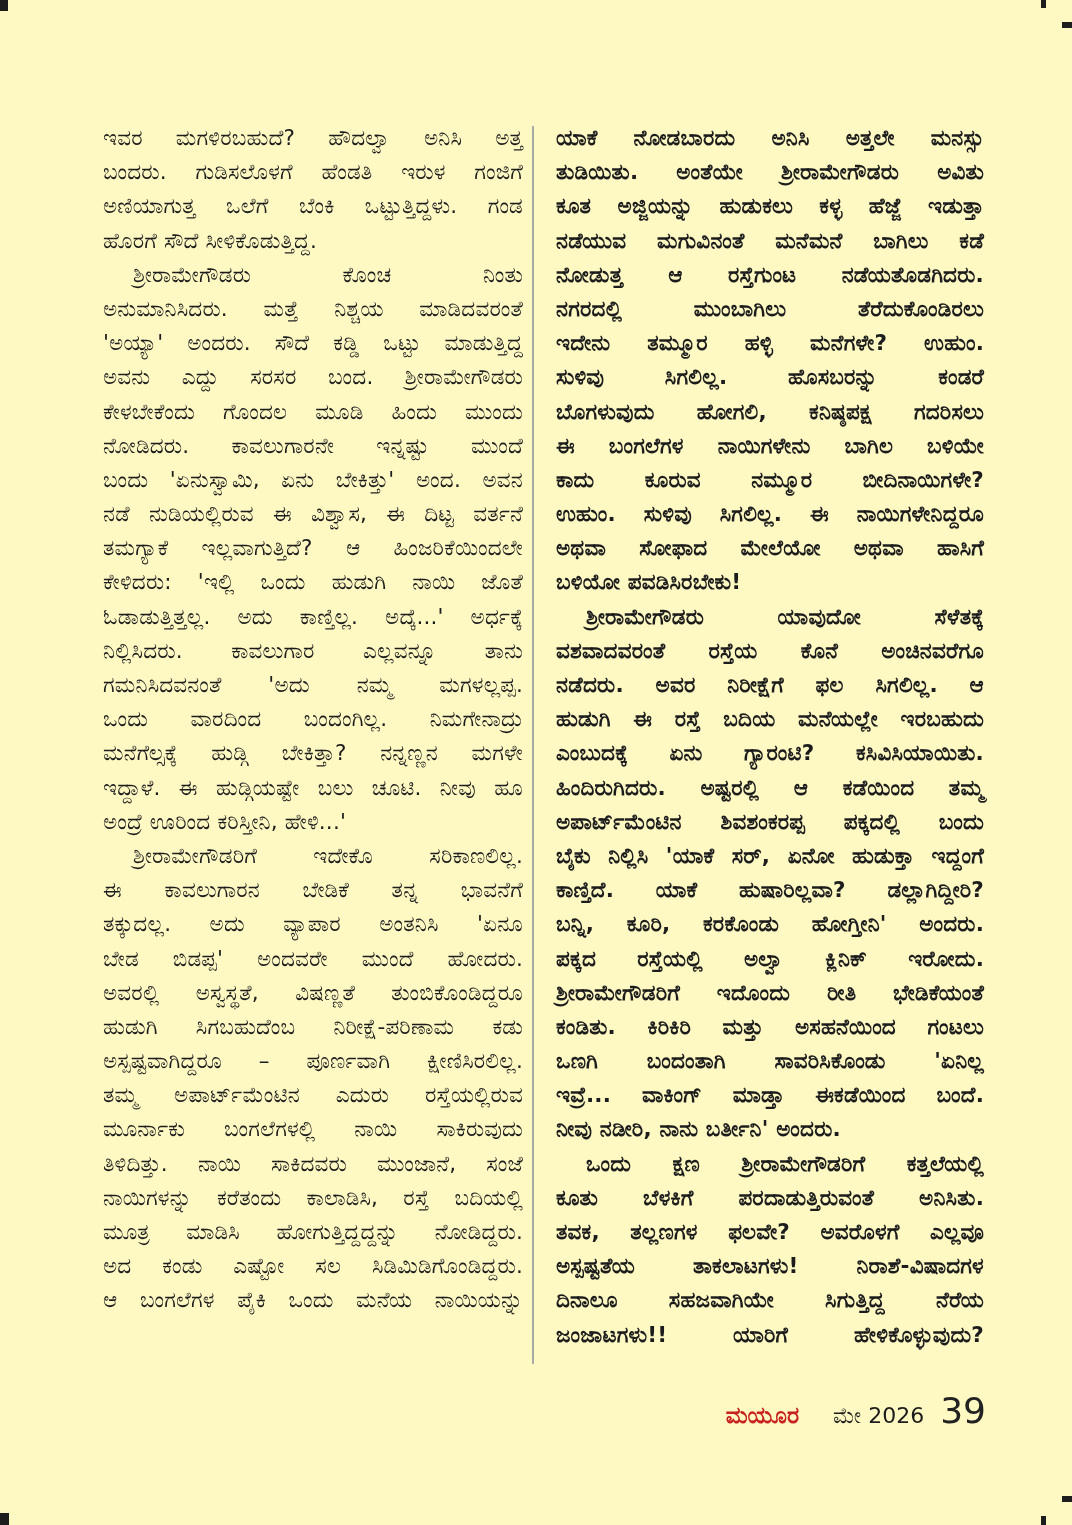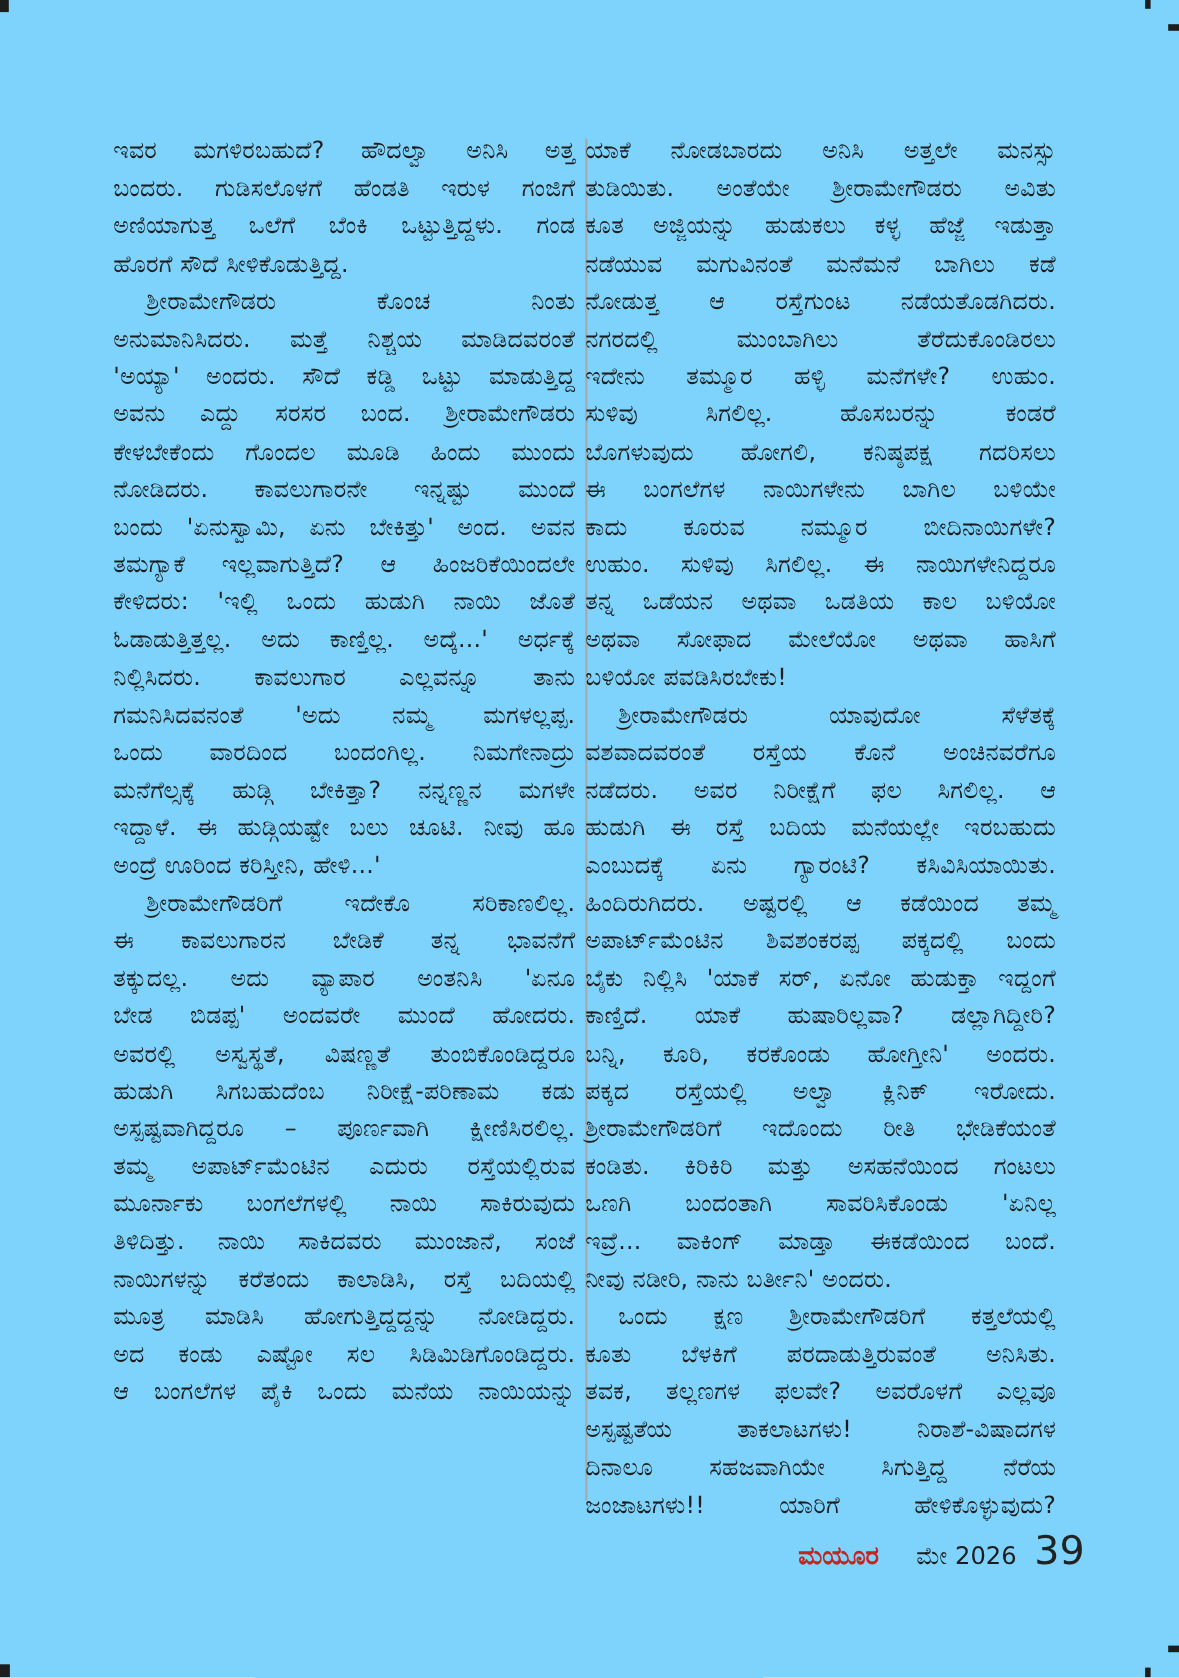--- a/index.html
+++ b/index.html
@@ -13,21 +13,21 @@
     overflow:hidden;
   }
   .column{
     position:absolute;
     top:121px;
     font-size:21.5px;
     line-height:34.2px;
     letter-spacing:0.2px;
   }
   .col-left{left:103px;width:420px;}
-  .col-right{left:532px;width:428px;}
+  .col-right{left:556px;width:428px;font-weight:bold;}
   .para{margin:0;padding:0;}
   .line{
     white-space:nowrap;
     text-align:justify;
     text-align-last:justify;
     height:34.2px;
     overflow:visible;
   }
   .line.indent{padding-left:30px;}
   .line.last{text-align-last:left;}
@@ -65,21 +65,21 @@
   .mark-tl{left:0;top:0;width:8px;height:11px;}
   .mark-tr-tick{left:1041px;top:0;width:5px;height:8px;}
   .mark-tr-dash{left:1062px;top:22px;width:10px;height:6px;}
   .mark-bl{left:0;top:1513px;width:9px;height:12px;}
   .mark-br-dash{left:1062px;top:1496px;width:10px;height:6px;}
   .mark-br-tick{left:1041px;top:1516px;width:5px;height:9px;}
 </style>
 </head>
 <body>
 
-<div class="page" style="background: #7dd3fc; color: rgb(28, 28, 28);">
+<div class="page" style="background: #fef9c3; color: rgb(28, 28, 28);">
 
   <div class="scan-mark mark-tl"></div>
   <div class="scan-mark mark-tr-tick"></div>
   <div class="scan-mark mark-tr-dash"></div>
   <div class="scan-mark mark-bl"></div>
   <div class="scan-mark mark-br-dash"></div>
   <div class="scan-mark mark-br-tick"></div>
 
   <div class="divider" style="background: rgb(169, 169, 169);"></div>
 
@@ -91,20 +91,21 @@
         <div class="line last">ಹೊರಗೆ ಸೌದೆ ಸೀಳಿಕೊಡುತ್ತಿದ್ದ.</div>
       </div>
       <div class="para">
         <div class="line indent">ಶ್ರೀರಾಮೇಗೌಡರು ಕೊಂಚ ನಿಂತು</div>
         <div class="line">ಅನುಮಾನಿಸಿದರು. ಮತ್ತೆ ನಿಶ್ಚಯ ಮಾಡಿದವರಂತೆ</div>
         <div class="line">'ಅಯ್ಯಾ' ಅಂದರು. ಸೌದೆ ಕಡ್ಡಿ ಒಟ್ಟು ಮಾಡುತ್ತಿದ್ದ</div>
         <div class="line">ಅವನು ಎದ್ದು ಸರಸರ ಬಂದ. ಶ್ರೀರಾಮೇಗೌಡರು</div>
         <div class="line">ಕೇಳಬೇಕೆಂದು ಗೊಂದಲ ಮೂಡಿ ಹಿಂದು ಮುಂದು</div>
         <div class="line">ನೋಡಿದರು. ಕಾವಲುಗಾರನೇ ಇನ್ನಷ್ಟು ಮುಂದೆ</div>
         <div class="line">ಬಂದು 'ಏನುಸ್ವಾಮಿ, ಏನು ಬೇಕಿತ್ತು' ಅಂದ. ಅವನ</div>
+        <div class="line">ನಡೆ ನುಡಿಯಲ್ಲಿರುವ ಈ ವಿಶ್ವಾಸ, ಈ ದಿಟ್ಟ ವರ್ತನೆ</div>
         <div class="line">ತಮಗ್ಯಾಕೆ ಇಲ್ಲವಾಗುತ್ತಿದೆ? ಆ ಹಿಂಜರಿಕೆಯಿಂದಲೇ</div>
         <div class="line">ಕೇಳಿದರು: 'ಇಲ್ಲಿ ಒಂದು ಹುಡುಗಿ ನಾಯಿ ಜೊತೆ</div>
         <div class="line">ಓಡಾಡುತ್ತಿತ್ತಲ್ಲ. ಅದು ಕಾಣ್ತಿಲ್ಲ. ಅದ್ಕೆ...' ಅರ್ಧಕ್ಕೆ</div>
         <div class="line">ನಿಲ್ಲಿಸಿದರು. ಕಾವಲುಗಾರ ಎಲ್ಲವನ್ನೂ ತಾನು</div>
         <div class="line">ಗಮನಿಸಿದವನಂತೆ 'ಅದು ನಮ್ಮ ಮಗಳಲ್ಲಪ್ಪ.</div>
         <div class="line">ಒಂದು ವಾರದಿಂದ ಬಂದಂಗಿಲ್ಲ. ನಿಮಗೇನಾದ್ರು</div>
         <div class="line">ಮನೆಗೆಲ್ಸಕ್ಕೆ ಹುಡ್ಗಿ ಬೇಕಿತ್ತಾ? ನನ್ನಣ್ಣನ ಮಗಳೇ</div>
         <div class="line">ಇದ್ದಾಳೆ. ಈ ಹುಡ್ಗಿಯಷ್ಟೇ ಬಲು ಚೂಟಿ. ನೀವು ಹೂ</div>
         <div class="line last">ಅಂದ್ರೆ ಊರಿಂದ ಕರಿಸ್ತೀನಿ, ಹೇಳಿ...'</div>
       </div>
@@ -132,21 +133,20 @@
         <div class="line">ಕೂತ ಅಜ್ಜಿಯನ್ನು ಹುಡುಕಲು ಕಳ್ಳ ಹೆಜ್ಜೆ ಇಡುತ್ತಾ</div>
         <div class="line">ನಡೆಯುವ ಮಗುವಿನಂತೆ ಮನೆಮನೆ ಬಾಗಿಲು ಕಡೆ</div>
         <div class="line">ನೋಡುತ್ತ ಆ ರಸ್ತೆಗುಂಟ ನಡೆಯತೊಡಗಿದರು.</div>
         <div class="line">ನಗರದಲ್ಲಿ ಮುಂಬಾಗಿಲು ತೆರೆದುಕೊಂಡಿರಲು</div>
         <div class="line">ಇದೇನು ತಮ್ಮೂರ ಹಳ್ಳಿ ಮನೆಗಳೇ? ಉಹುಂ.</div>
         <div class="line">ಸುಳಿವು ಸಿಗಲಿಲ್ಲ. ಹೊಸಬರನ್ನು ಕಂಡರೆ</div>
         <div class="line">ಬೊಗಳುವುದು ಹೋಗಲಿ, ಕನಿಷ್ಠಪಕ್ಷ ಗದರಿಸಲು</div>
         <div class="line">ಈ ಬಂಗಲೆಗಳ ನಾಯಿಗಳೇನು ಬಾಗಿಲ ಬಳಿಯೇ</div>
         <div class="line">ಕಾದು ಕೂರುವ ನಮ್ಮೂರ ಬೀದಿನಾಯಿಗಳೇ?</div>
         <div class="line">ಉಹುಂ. ಸುಳಿವು ಸಿಗಲಿಲ್ಲ. ಈ ನಾಯಿಗಳೇನಿದ್ದರೂ</div>
-        <div class="line">ತನ್ನ ಒಡೆಯನ ಅಥವಾ ಒಡತಿಯ ಕಾಲ ಬಳಿಯೋ</div>
         <div class="line">ಅಥವಾ ಸೋಫಾದ ಮೇಲೆಯೋ ಅಥವಾ ಹಾಸಿಗೆ</div>
         <div class="line last">ಬಳಿಯೋ ಪವಡಿಸಿರಬೇಕು!</div>
       </div>
       <div class="para">
         <div class="line indent">ಶ್ರೀರಾಮೇಗೌಡರು ಯಾವುದೋ ಸೆಳೆತಕ್ಕೆ</div>
         <div class="line">ವಶವಾದವರಂತೆ ರಸ್ತೆಯ ಕೊನೆ ಅಂಚಿನವರೆಗೂ</div>
         <div class="line">ನಡೆದರು. ಅವರ ನಿರೀಕ್ಷೆಗೆ ಫಲ ಸಿಗಲಿಲ್ಲ. ಆ</div>
         <div class="line">ಹುಡುಗಿ ಈ ರಸ್ತೆ ಬದಿಯ ಮನೆಯಲ್ಲೇ ಇರಬಹುದು</div>
         <div class="line">ಎಂಬುದಕ್ಕೆ ಏನು ಗ್ಯಾರಂಟಿ? ಕಸಿವಿಸಿಯಾಯಿತು.</div>
         <div class="line">ಹಿಂದಿರುಗಿದರು. ಅಷ್ಟರಲ್ಲಿ ಆ ಕಡೆಯಿಂದ ತಮ್ಮ</div>

